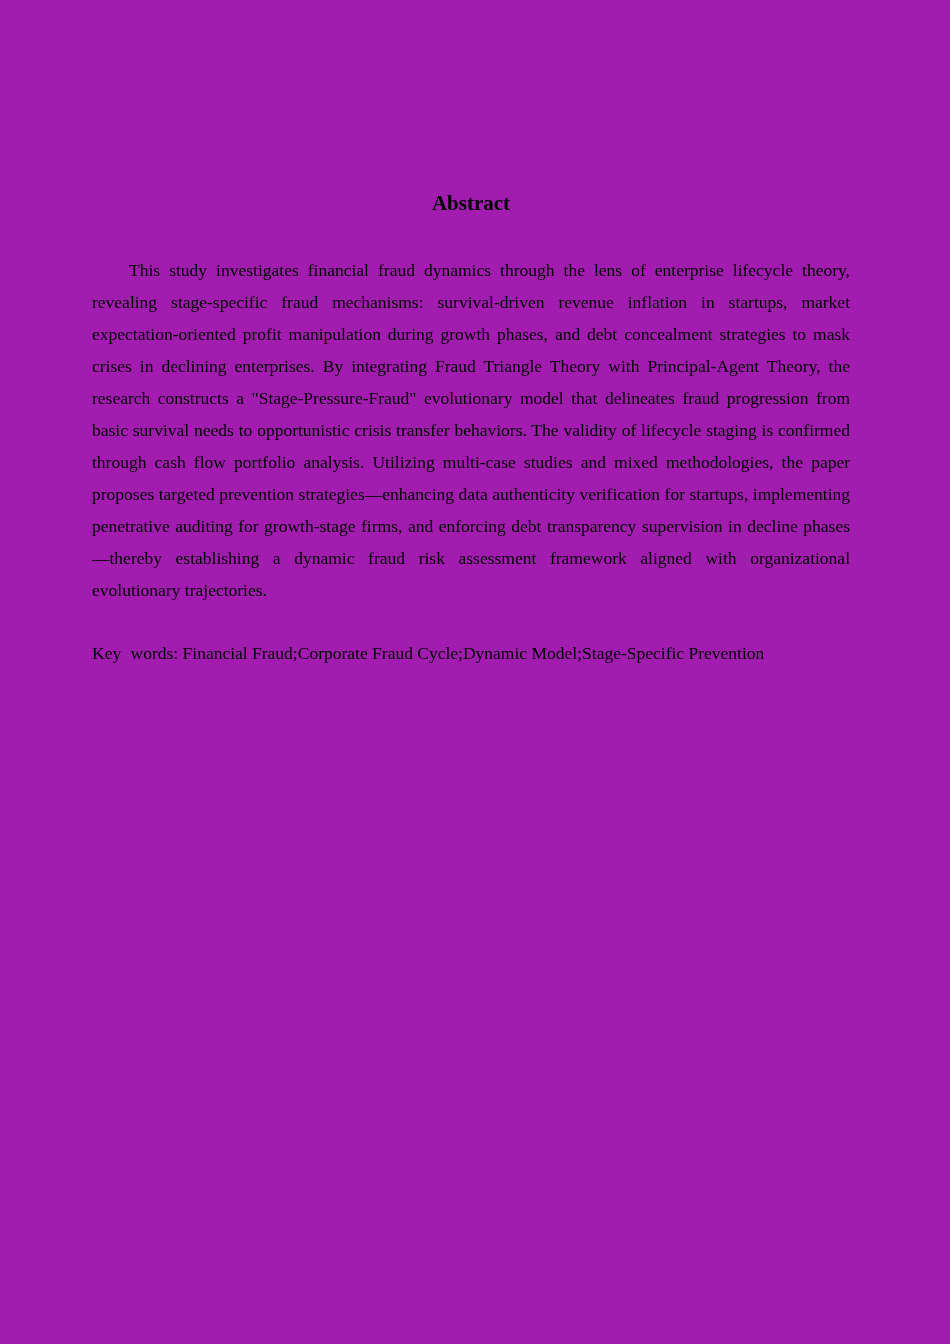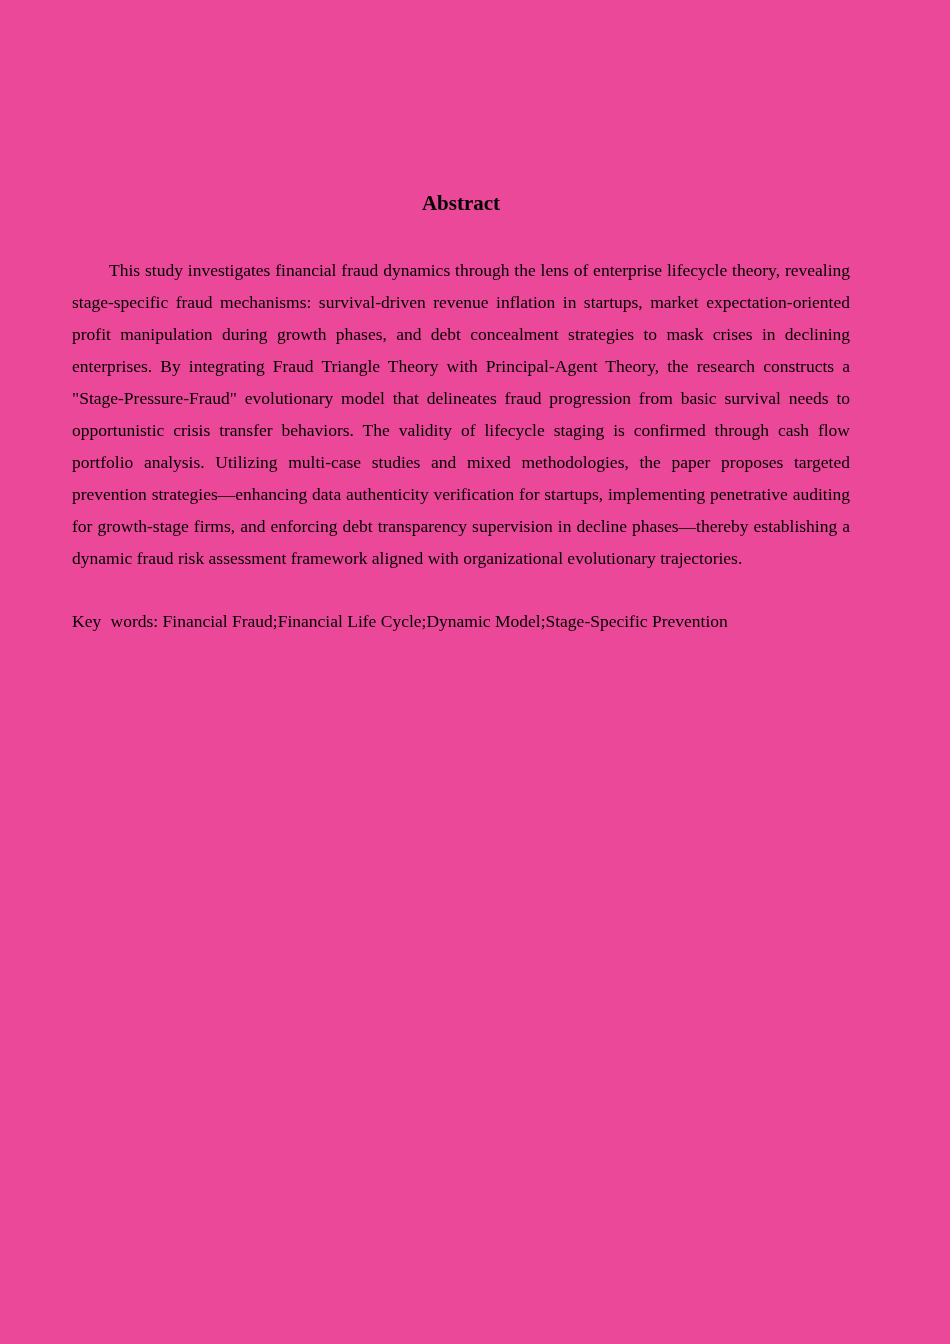--- a/index.html
+++ b/index.html
@@ -8,22 +8,22 @@
     width: 950px;
     height: 1344px;
     background: #ffffff;
     color: #000000;
     font-family: "Liberation Serif", "DejaVu Serif", serif;
     overflow: hidden;
   }
   .page {
     width: 950px;
     height: 1344px;
-    padding: 190px 100px 0 72px;
-    background: #ec4899;
+    padding: 190px 100px 0 92px;
+    background: #a21caf;
   }
   .title {
     margin: 0;
     font-size: 21px;
     font-weight: bold;
     text-align: center;
     line-height: 1.3;
   }
   .abstract {
     margin: 37px 0 4px 0;
@@ -44,14 +44,14 @@
   }
 </style>
 </head>
 <body>
 
 <div class="page">
   <h1 class="title">Abstract</h1>
 
   <p class="abstract">This study investigates financial fraud dynamics through the lens of enterprise lifecycle theory, revealing stage-specific fraud mechanisms: survival-driven revenue inflation in startups, market expectation-oriented profit manipulation during growth phases, and debt concealment strategies to mask crises in declining enterprises. By integrating Fraud Triangle Theory with Principal-Agent Theory, the research constructs a "Stage-Pressure-Fraud" evolutionary model that delineates fraud progression from basic survival needs to opportunistic crisis transfer behaviors. The validity of lifecycle staging is confirmed through cash flow portfolio analysis. Utilizing multi-case studies and mixed methodologies, the paper proposes targeted prevention strategies—enhancing data authenticity verification for startups, implementing penetrative auditing for growth-stage firms, and enforcing debt transparency supervision in decline phases—thereby establishing a dynamic fraud risk assessment framework aligned with organizational evolutionary trajectories.</p>
 
-  <p class="keywords"><span class="kw-label">Key words</span><span>: Financial Fraud;Financial Life Cycle;Dynamic Model;Stage-Specific Prevention</span></p>
+  <p class="keywords"><span class="kw-label">Key words</span><span>: Financial Fraud;Corporate Fraud Cycle;Dynamic Model;Stage-Specific Prevention</span></p>
 </div>
 
 </body></html>

